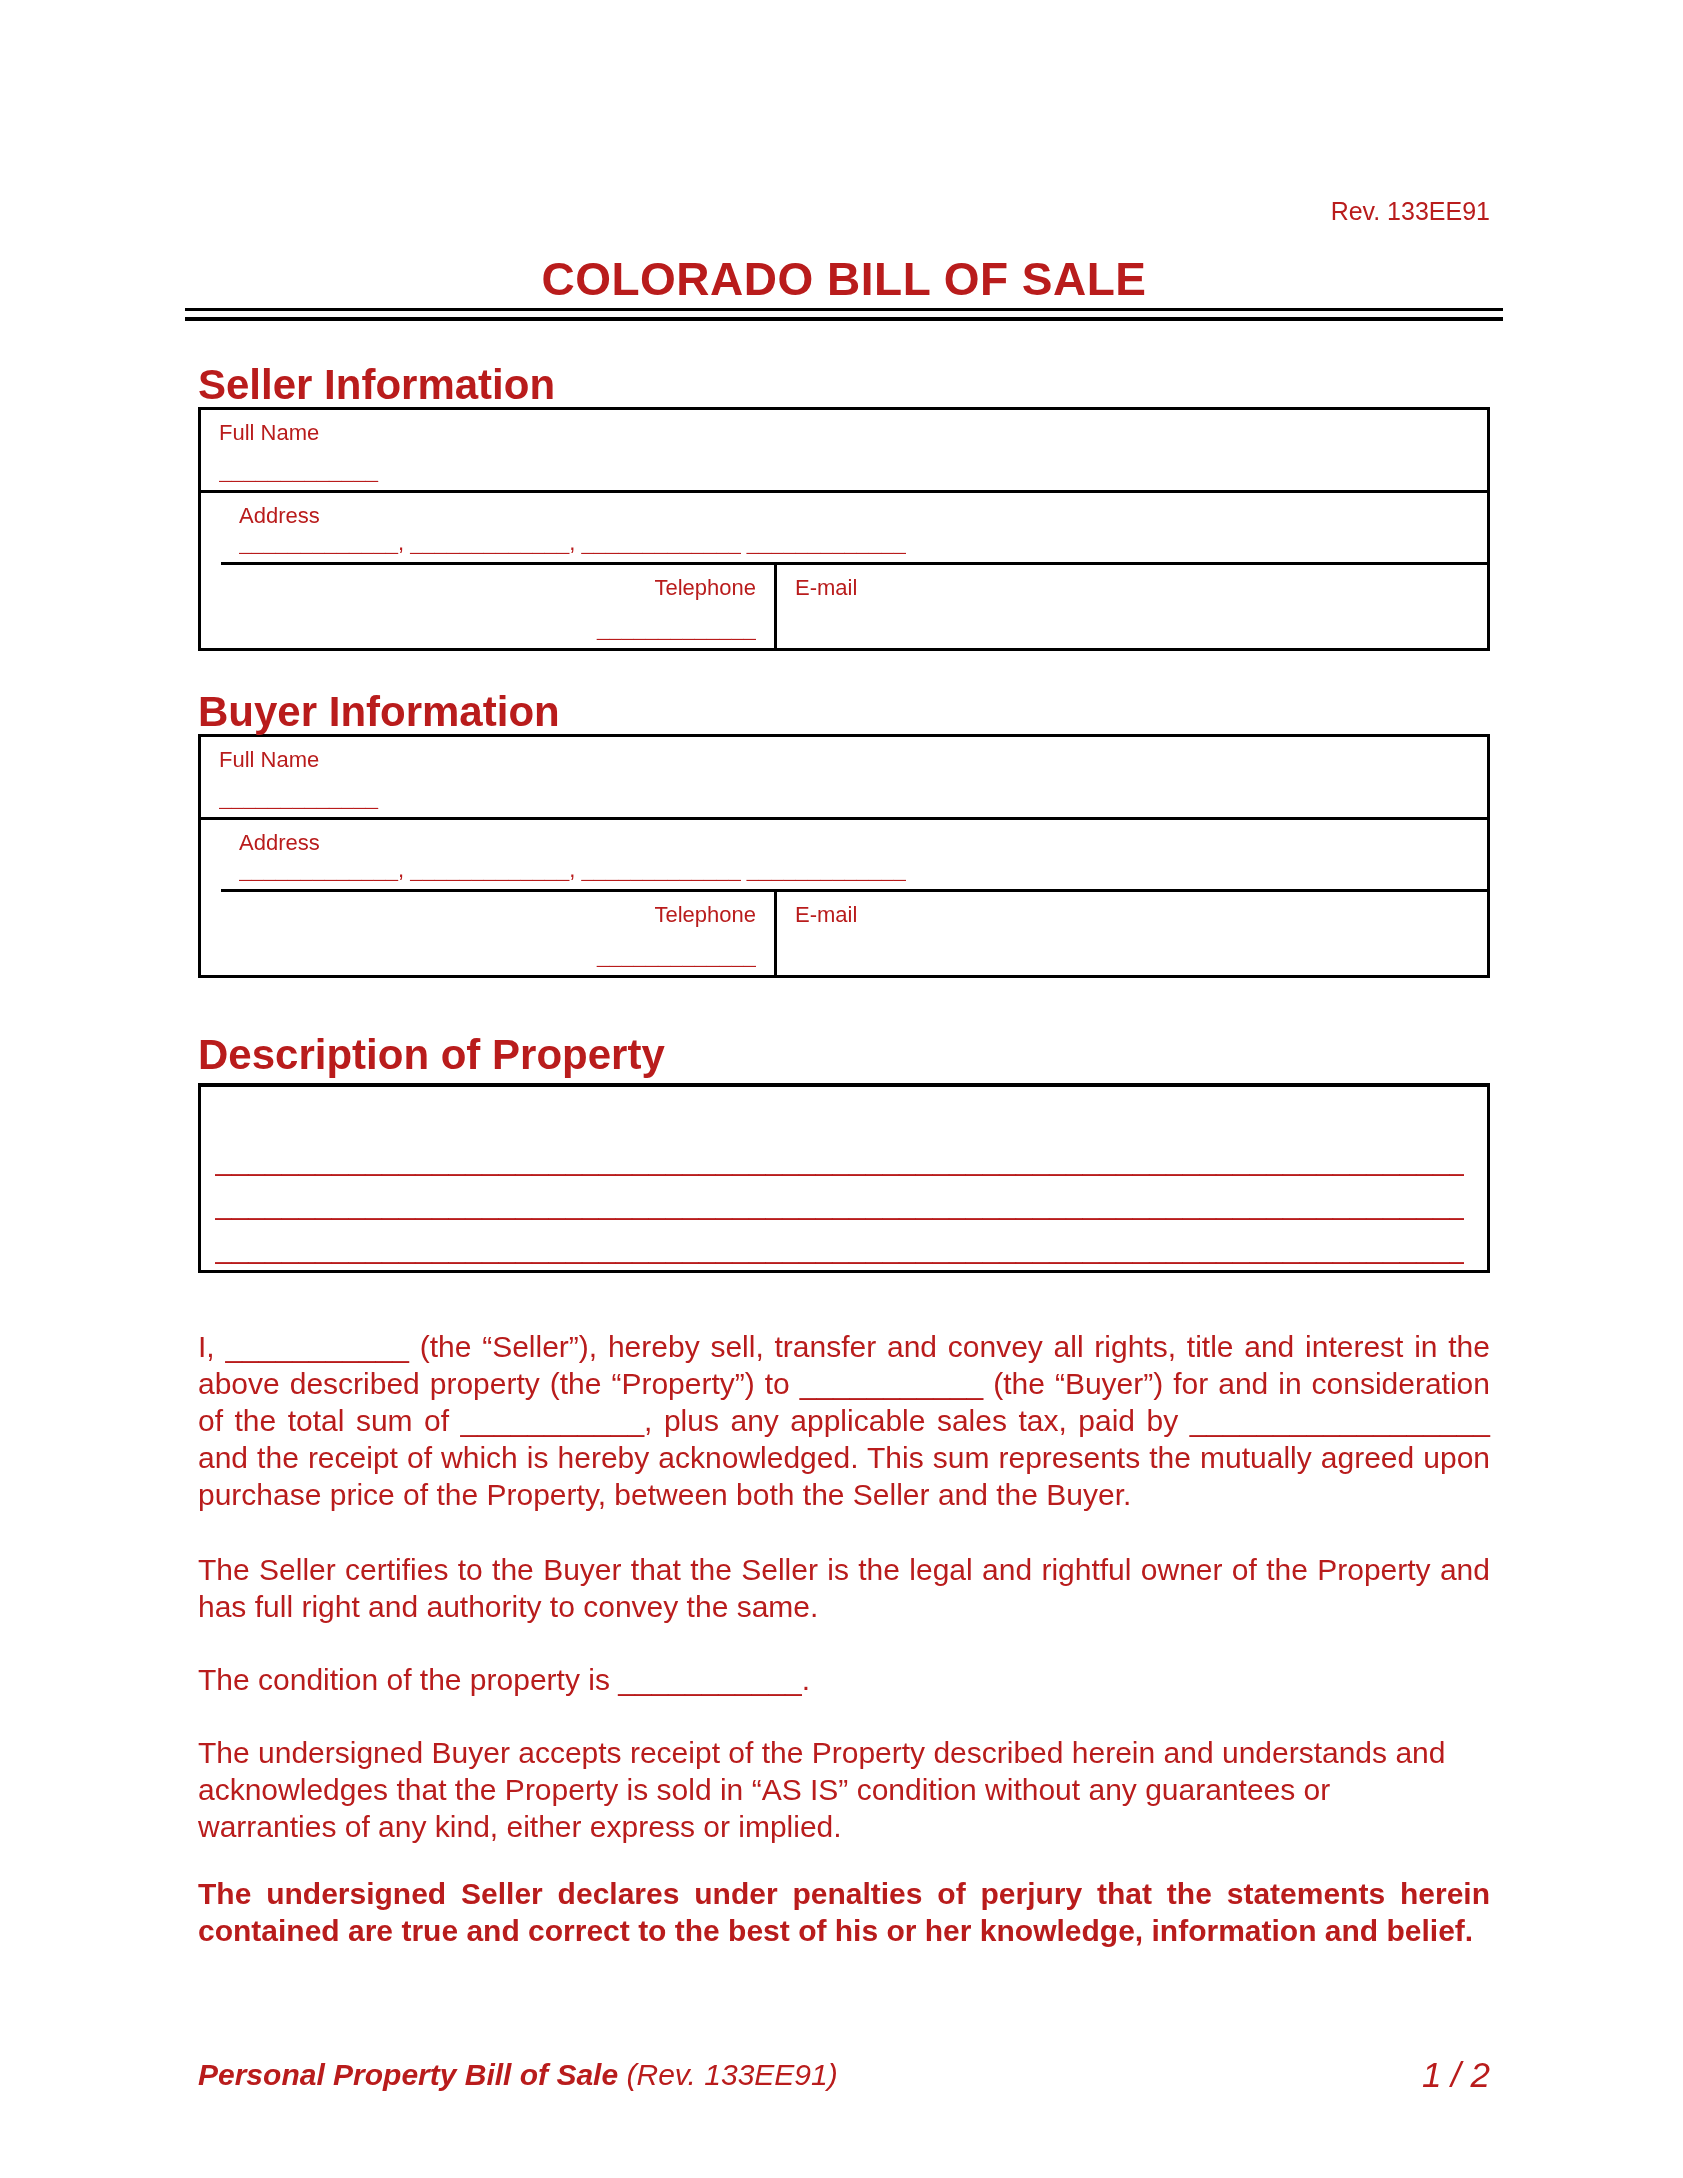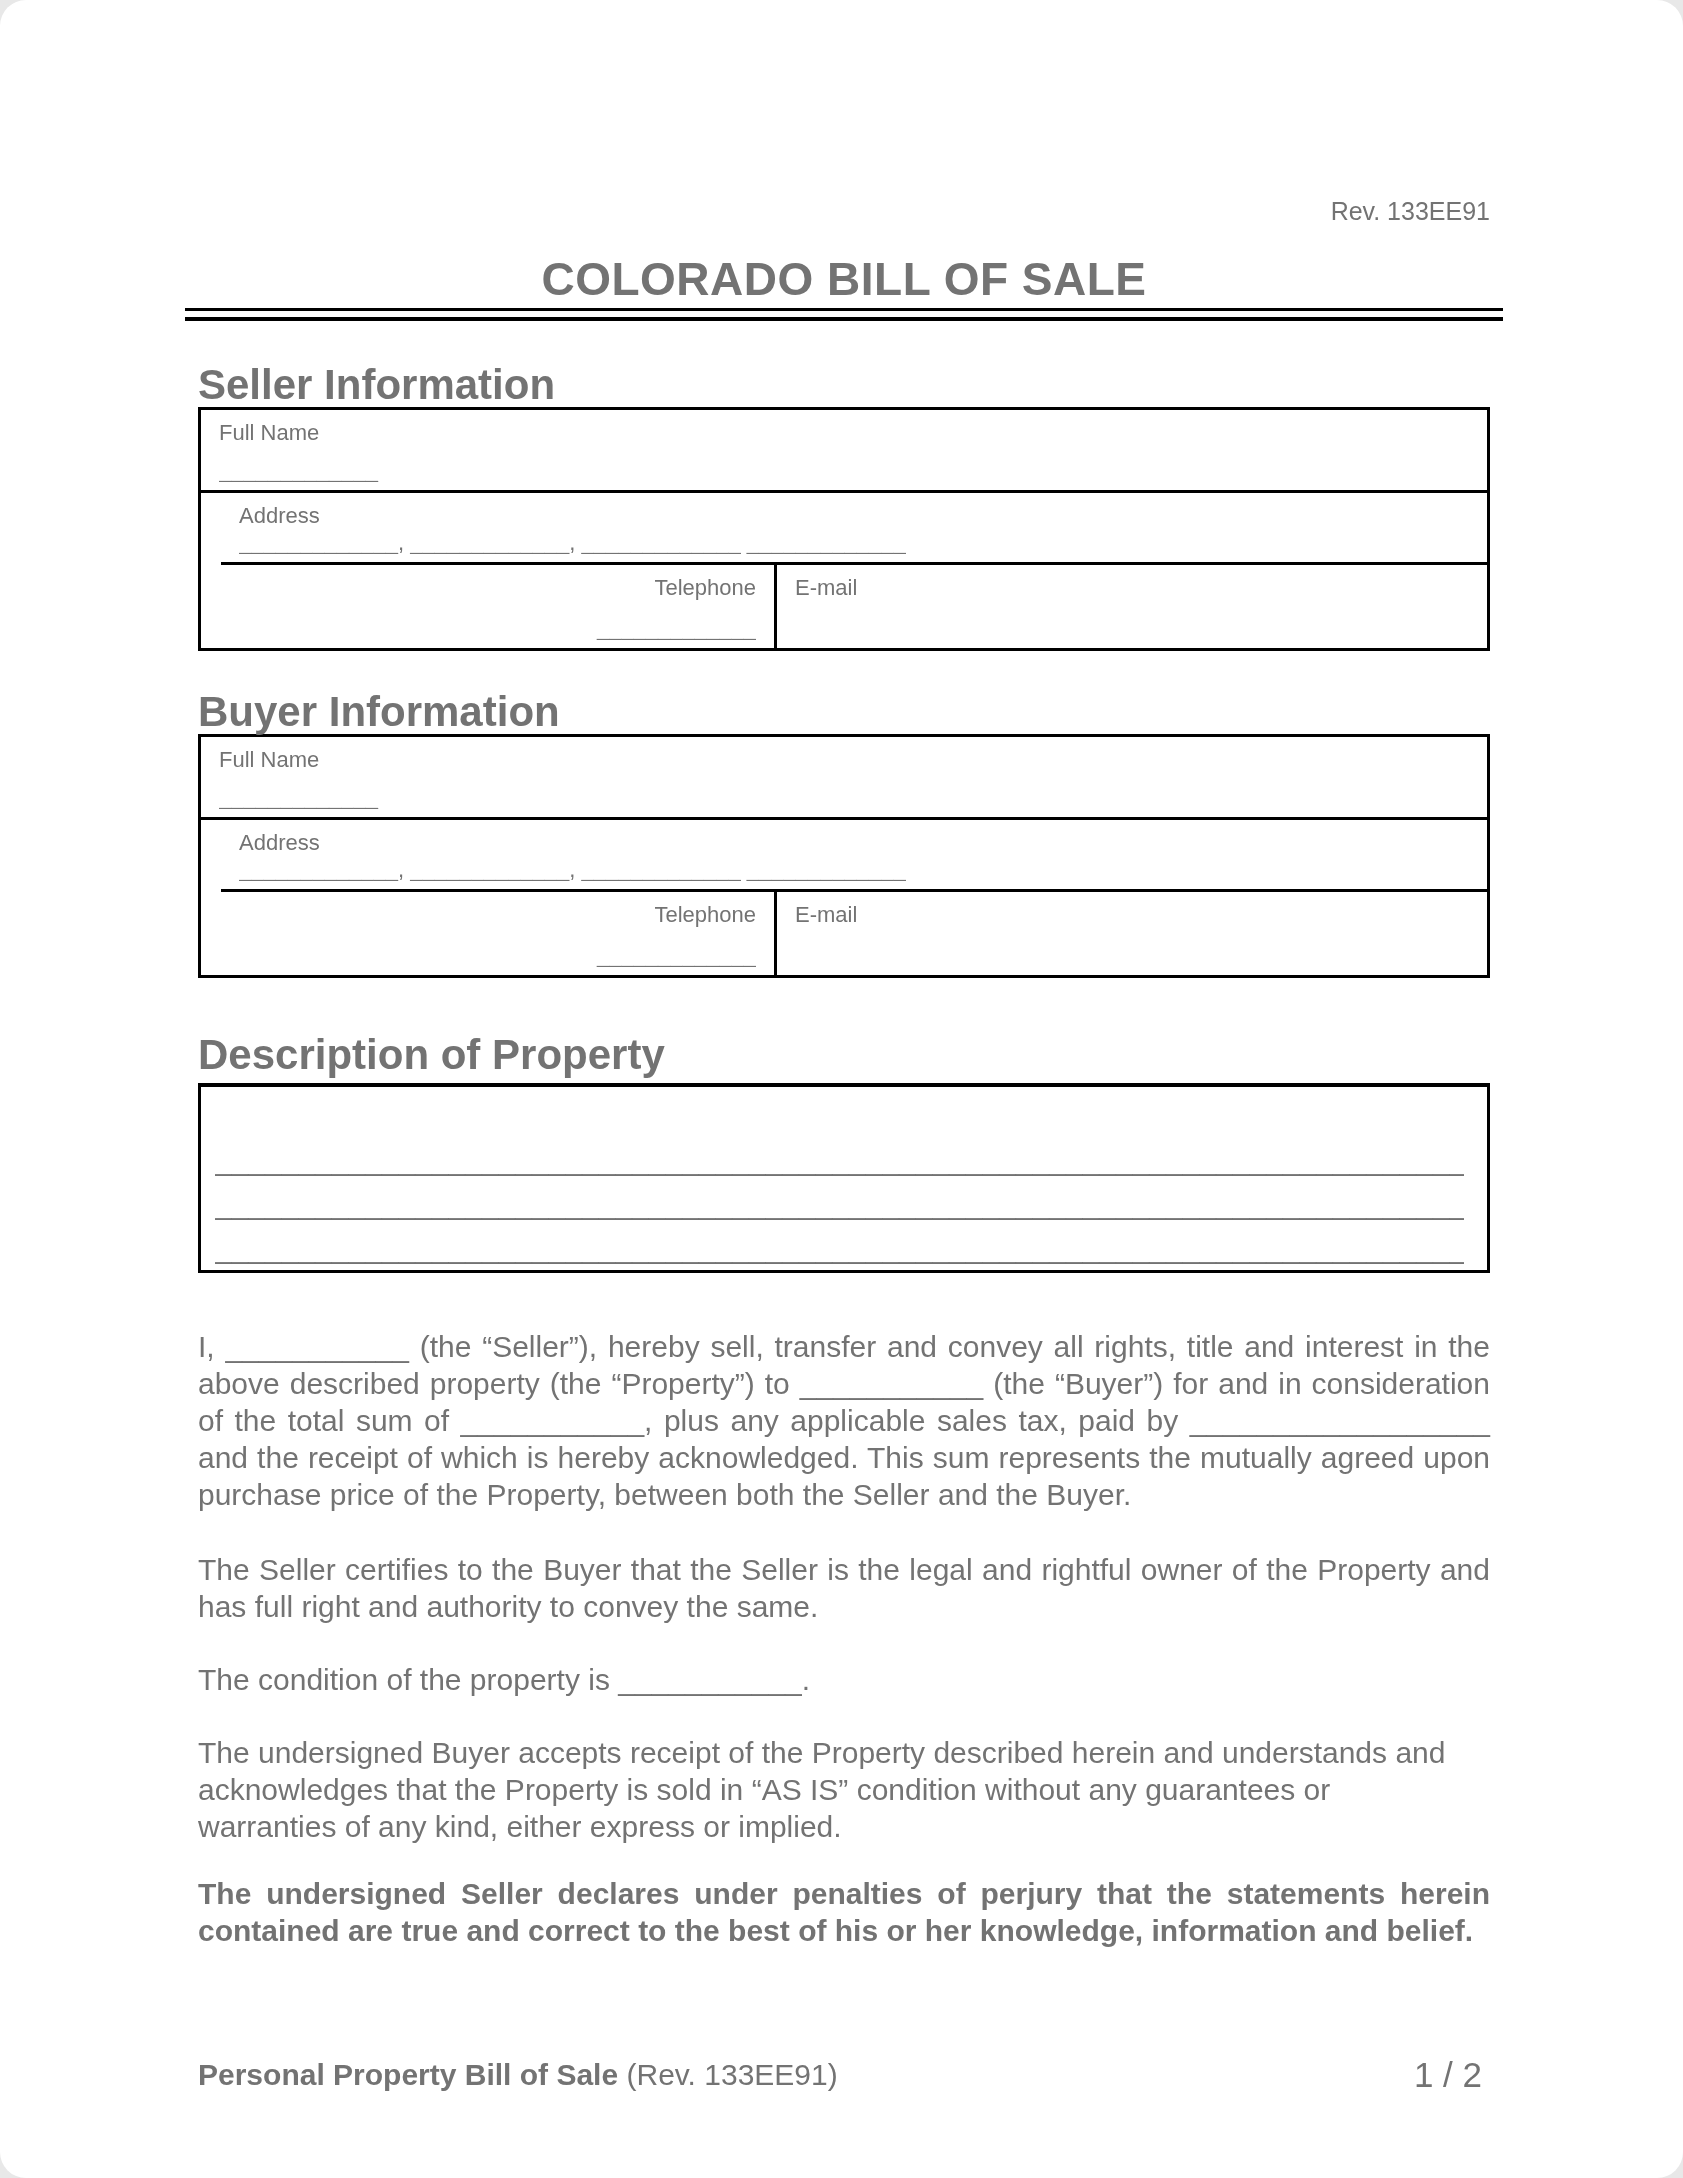--- a/index.html
+++ b/index.html
@@ -1,24 +1,23 @@
 <!DOCTYPE html>
 <html><head>
 <meta charset="utf-8">
 <style>
   html,body{margin:0;padding:0;background:#e8e8e8;}
   .page{
     position:relative;
     width:1683px;height:2178px;
     background:#ffffff;
     font-family:"Liberation Sans", sans-serif;
-    color:#737373;
+    color:#b91c1c;
     margin:0 auto;
     overflow:hidden;
-    border-radius:26px;
   }
   .content{margin:0 193px 0 198px;}
 
   
   .rev-row{padding-top:196px;text-align:right;font-size:25px;line-height:30px;}
   .doc-title{margin-top:28px;text-align:center;font-size:46px;font-weight:bold;line-height:51px;letter-spacing:0.5px;}
   .double-rule{
     margin-top:3px;margin-left:-13px;width:calc(100% + 26px);
     border-top:3px solid #000;border-bottom:4px solid #000;height:6px;
   }
@@ -49,22 +48,22 @@
   .para{font-size:30px;line-height:37px;}
   .justify{text-align:justify;}
   .p-sale{margin-top:55px;}
   .p-condition{margin-top:36px;}
   .p-certify{margin-top:38px;}
   .p-perjury{margin-top:30px;font-weight:bold;}
   .p-asis{margin-top:36px;max-width:1267px;}
 
   
   .footer{
-    position:absolute;left:198px;right:201px;top:2055px;
-    display:flex;justify-content:space-between;align-items:flex-start;
+    position:absolute;left:198px;right:193px;top:2055px;
+    display:flex;justify-content:space-between;align-items:flex-start;font-style:italic;
   }
   .footer-left{font-size:30px;line-height:40px;}
   .footer-doc-name{font-weight:bold;}
   .page-indicator{font-size:35px;line-height:40px;}
 </style>
 </head>
 <body>
 
 <div class="page">
   <div class="content">

